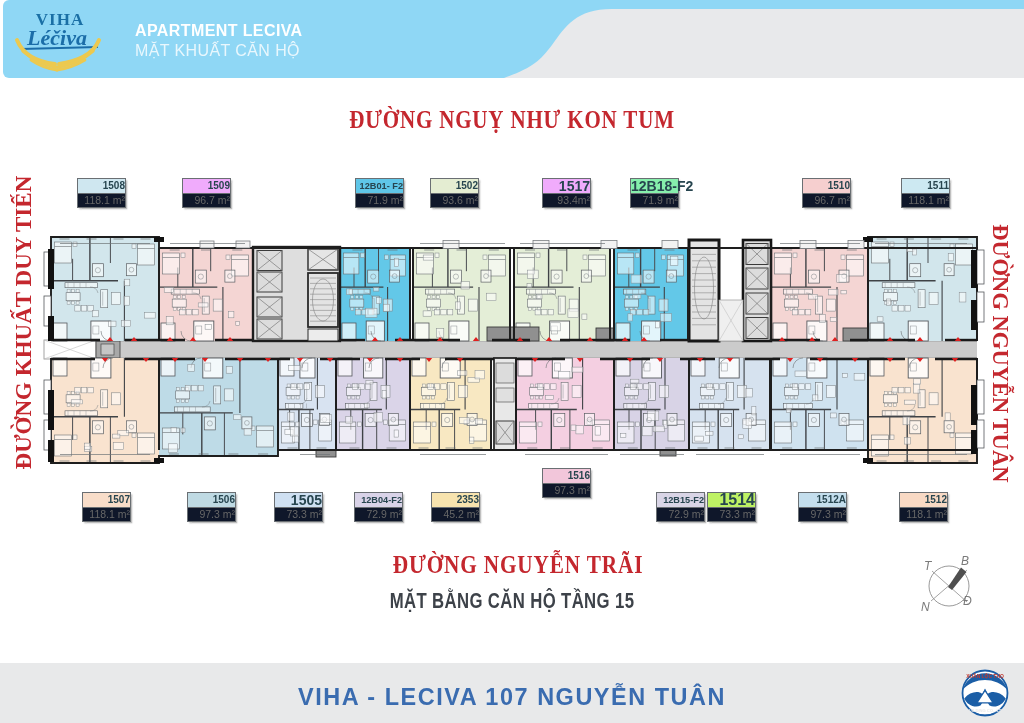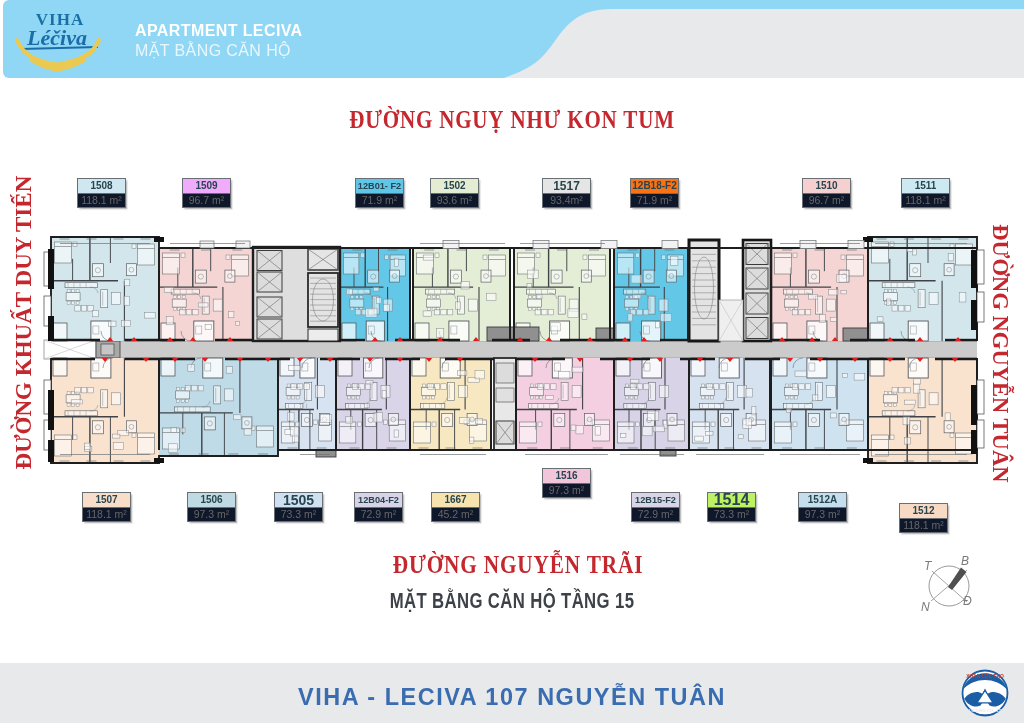--- a/index.html
+++ b/index.html
@@ -1,16 +1,16 @@
 <!DOCTYPE html>
 <html><head><meta charset="utf-8">
 <style>
 html,body{margin:0;padding:0}
 #page{position:relative;width:1024px;height:723px;background:#fff;overflow:hidden;font-family:"Liberation Sans",sans-serif}
-.lbl{position:absolute;width:47px;border:1px solid #6a6f73;background:#fff;box-shadow:1.5px 1.5px 1.5px rgba(0,0,0,.25);text-align:center}
+.lbl{position:absolute;width:47px;border:1px solid #6a6f73;background:#fff;box-shadow:1.5px 1.5px 1.5px rgba(0,0,0,.25);text-align:right}
 .lt{font-size:10px;font-weight:bold;color:#27454f;line-height:14px;border-bottom:1px solid #6a6f73;white-space:nowrap}
 .la{font-size:10.5px;color:#676767;line-height:13px;background:#0f172a}
 .red{position:absolute;color:#c4272e;font-family:"Liberation Serif",serif;font-weight:bold;white-space:nowrap}
 </style></head><body>
 <div id="page">
 
 <div style="position:absolute;left:3px;top:0;width:1021px;height:78px;background:#8fd7f5;border-radius:6px 0 0 6px"></div>
 
 <svg width="1024" height="80" viewBox="0 0 1024 80" style="position:absolute;left:0;top:0">
 <path d="M1024 9 H612 C576 9 566 26 552 45 C540 61 532 68 504 78 L1024 78 Z" fill="#e8e9eb"></path>
@@ -25,21 +25,21 @@
 <path d="M20 51 C30 60 42 65 53 67" stroke-width="3.4"></path>
 <path d="M28 60 C37 66 46 69 54 70" stroke-width="2.8"></path>
 <path d="M96 40 C90 55 73 62 56 64" stroke-width="4"></path>
 <path d="M90 51 C80 60 66 65 55 67" stroke-width="3.4"></path>
 <path d="M82 60 C72 66 62 69 54 70" stroke-width="2.8"></path>
 </g>
 </svg>
 
 <div style="position:absolute;left:135px;top:22px;font-size:16px;font-weight:bold;color:#fff;letter-spacing:0.4px">APARTMENT LECIVA</div>
 
-<div style="position:absolute;left:135px;top:42px;font-size:16px;color:rgba(255,255,255,0.8);letter-spacing:0.4px">MẶT BẰNG CĂN HỘ</div>
+<div style="position:absolute;left:135px;top:42px;font-size:16px;color:rgba(255,255,255,0.8);letter-spacing:0.4px">MẶT KHUẤT CĂN HỘ</div>
 
 <div class="red" style="left:0;top:106px;width:1024px;text-align:center;font-size:25px;letter-spacing:1px;transform:scaleX(0.84)">ĐƯỜNG NGUỴ NHƯ KON TUM</div>
 
 <div class="red" style="left:-127px;top:312px;width:300px;text-align:center;font-size:24px;transform:rotate(-90deg) scaleX(0.96)">ĐƯỜNG KHUẤT DUY TIẾN</div>
 
 <div class="red" style="left:870px;top:333px;width:260px;text-align:center;font-size:24px;transform:rotate(90deg) scaleX(0.94)">ĐƯỜNG NGUYỄN TUÂN</div>
 
 <svg width="1024" height="723" viewBox="0 0 1024 723" style="position:absolute;left:0;top:0">
 
 <g>
@@ -1237,26 +1237,26 @@
       <div class="lt" style="background:#5fc6e8;font-size:9.2px">12B01- F2</div>
       <div class="la">71.9 m²</div>
     </div>
 
 <div class="lbl" style="left:430px;top:178px">
       <div class="lt" style="background:#e4edd2;font-size:10px">1502</div>
       <div class="la">93.6 m²</div>
     </div>
 
 <div class="lbl" style="left:542px;top:178px">
-      <div class="lt" style="background:#e5e5e5;font-size:12px">1517</div>
+      <div class="lt" style="background:#f0abfc;font-size:14px">1517</div>
       <div class="la">93.4m²</div>
     </div>
 
 <div class="lbl" style="left:630px;top:178px">
-      <div class="lt" style="background:#f97316;font-size:10px">12B18-F2</div>
+      <div class="lt" style="background:#86efac;font-size:14px">12B18-F2</div>
       <div class="la">71.9 m²</div>
     </div>
 
 <div class="lbl" style="left:802px;top:178px">
       <div class="lt" style="background:#f6cfcf;font-size:10px">1510</div>
       <div class="la">96.7 m²</div>
     </div>
 
 <div class="lbl" style="left:901px;top:178px">
       <div class="lt" style="background:#cde9f2;font-size:10px">1511</div>
@@ -1277,45 +1277,45 @@
       <div class="lt" style="background:#cfe0f2;font-size:14px">1505</div>
       <div class="la">73.3 m²</div>
     </div>
 
 <div class="lbl" style="left:354px;top:492px">
       <div class="lt" style="background:#d9d3e8;font-size:9.2px">12B04-F2</div>
       <div class="la">72.9 m²</div>
     </div>
 
 <div class="lbl" style="left:431px;top:492px">
-      <div class="lt" style="background:#f7e3ae;font-size:10px">1667</div>
+      <div class="lt" style="background:#f7e3ae;font-size:10px">2353</div>
       <div class="la">45.2 m²</div>
     </div>
 
 <div class="lbl" style="left:542px;top:468px">
       <div class="lt" style="background:#f2c6da;font-size:10px">1516</div>
       <div class="la">97.3 m²</div>
     </div>
 
-<div class="lbl" style="left:631px;top:492px">
+<div class="lbl" style="left:656px;top:492px">
       <div class="lt" style="background:#d9d5e6;font-size:9.2px">12B15-F2</div>
       <div class="la">72.9 m²</div>
     </div>
 
 <div class="lbl" style="left:707px;top:492px">
       <div class="lt" style="background:#bef264;font-size:16px">1514</div>
       <div class="la">73.3 m²</div>
     </div>
 
 <div class="lbl" style="left:798px;top:492px">
       <div class="lt" style="background:#c4deed;font-size:10px">1512A</div>
       <div class="la">97.3 m²</div>
     </div>
 
-<div class="lbl" style="left:899px;top:503px">
+<div class="lbl" style="left:899px;top:492px">
       <div class="lt" style="background:#f8d9c4;font-size:10px">1512</div>
       <div class="la">118.1 m²</div>
     </div>
 
 <div class="red" style="left:6px;top:551px;width:1024px;text-align:center;font-size:25px;letter-spacing:1px;transform:scaleX(0.85)">ĐƯỜNG NGUYỄN TRÃI</div>
 
 <div style="position:absolute;left:0;top:588px;width:1024px;text-align:center;font-size:22px;font-weight:bold;color:#3d4249;letter-spacing:0.5px;transform:scaleX(0.76)">MẶT BẰNG CĂN HỘ TẦNG 15</div>
 
 <svg width="90" height="90" viewBox="0 0 90 90" style="position:absolute;left:904px;top:541px">
 <circle cx="45" cy="45" r="20" fill="none" stroke="#9a9a9a" stroke-width="1"></circle>

